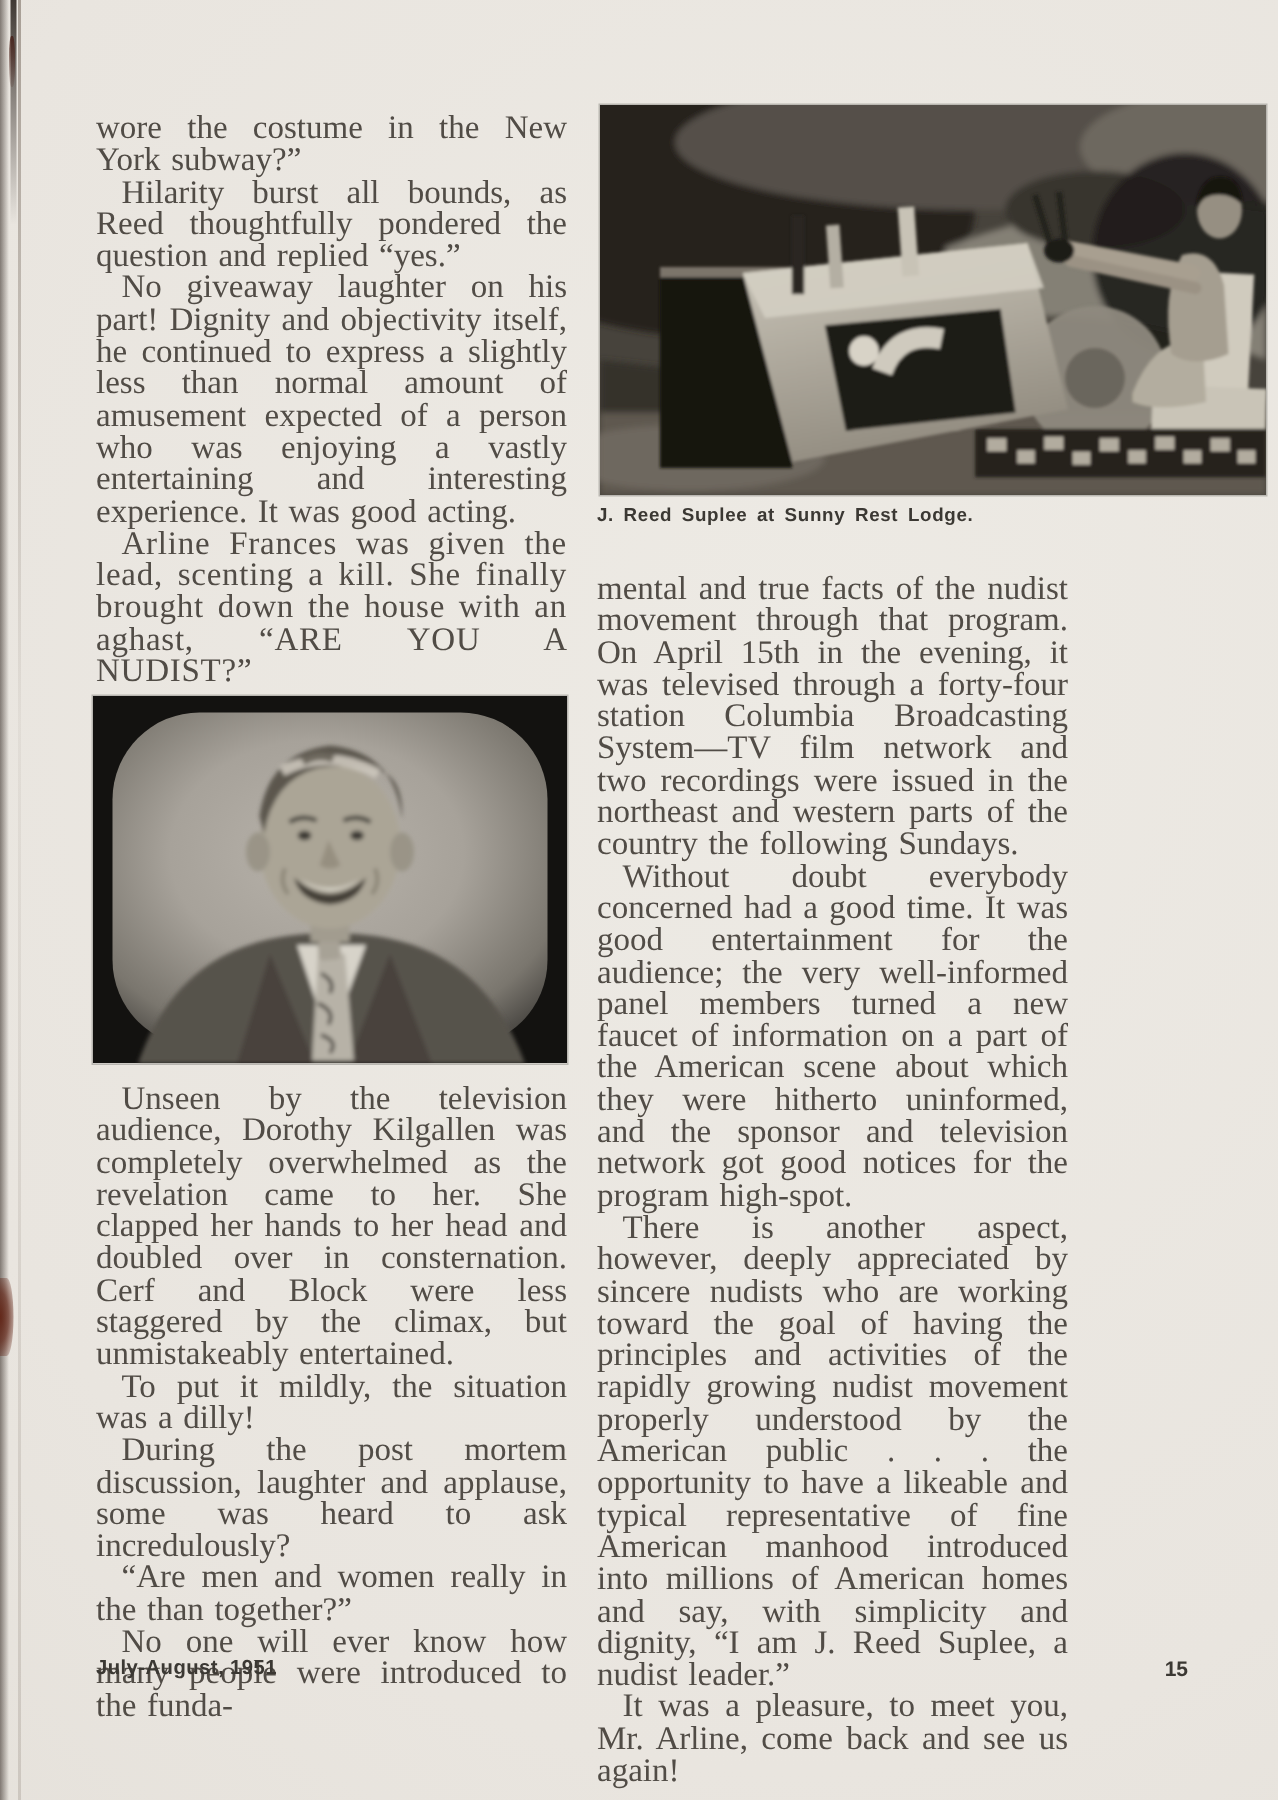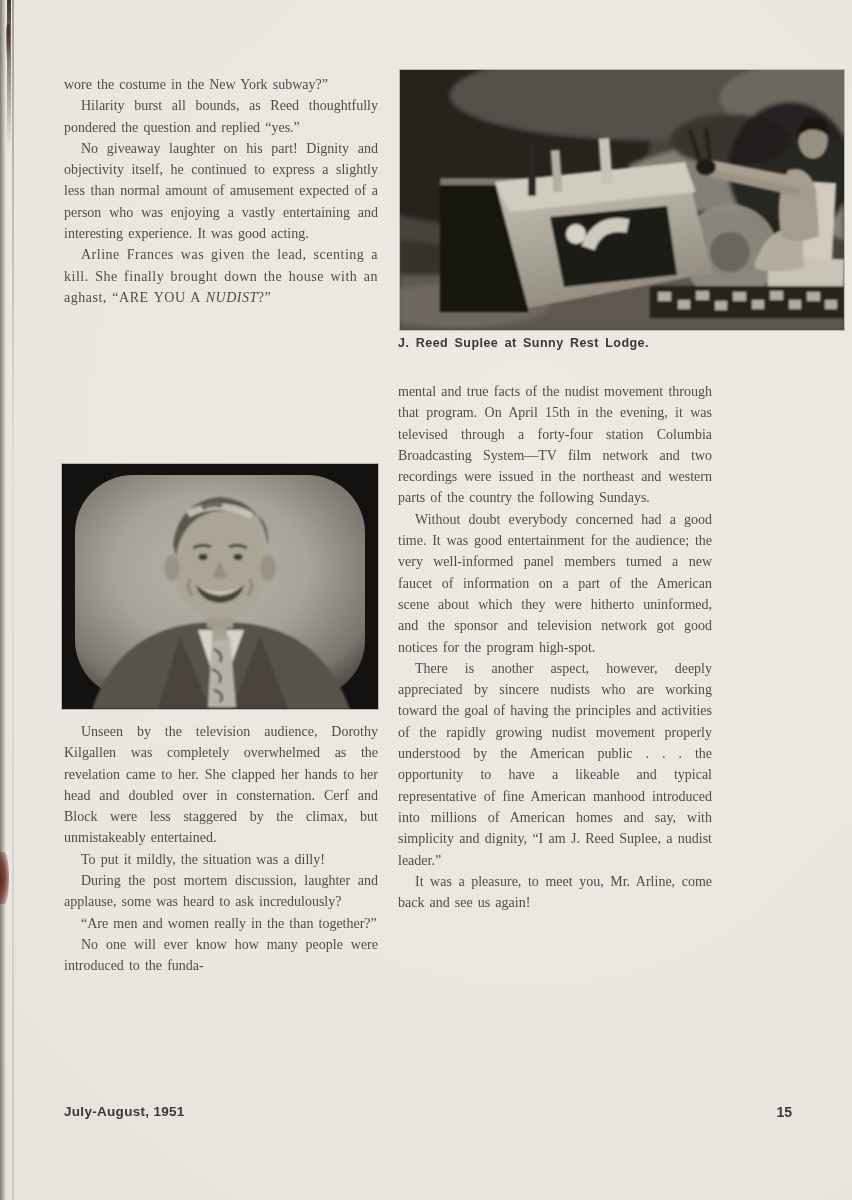--- a/index.html
+++ b/index.html
@@ -16,29 +16,29 @@
   .edge-dark-top{position:absolute;left:7px;top:0;width:4px;height:150px;
     background:linear-gradient(to bottom, rgba(35,27,22,.85), rgba(35,27,22,0));}
   .edge-crease{position:absolute;left:12px;top:0;width:2px;height:1200px;
     background:linear-gradient(to bottom, rgba(90,75,62,.45), rgba(90,75,62,.06) 40%, rgba(90,75,62,.18));}
   .edge-red-mark{position:absolute;left:0;top:852px;width:9px;height:52px;border-radius:0 60% 60% 0;
     background:radial-gradient(ellipse at left center, #63281a 0%, rgba(99,40,26,.75) 45%, rgba(99,40,26,0) 100%);}
   .edge-red-mark2{position:absolute;left:6px;top:24px;width:4px;height:34px;border-radius:40%;
     background:linear-gradient(to bottom, rgba(70,30,22,.8), rgba(70,30,22,.15));}
 
   
-  .col{position:absolute;width:314px;font-size:14px;line-height:21.3px;
+  .col{position:absolute;width:314px;font-size:22px;line-height:21.3px;
     text-align:justify;word-spacing:1.6px;}
   .col p{margin:0;text-indent:17px;}
   .col p.no-indent{text-indent:0;}
   .col-left-top{left:64px;top:74px;}
   .col-left-bottom{left:64px;top:721px;}
   .col-right{left:398px;top:381px;}
   .caps{letter-spacing:.5px;}
-  .ital{font-style:italic;}
+  .ital{}
 
   
   .photo-tractor{position:absolute;left:400px;top:70px;width:444px;height:260px;
     overflow:hidden;box-shadow:0 0 0 1px rgba(40,38,34,.25);}
   .photo-tv{position:absolute;left:62px;top:464px;width:316px;height:245px;
     overflow:hidden;box-shadow:0 0 0 1px rgba(40,38,34,.25);}
   .photo-tractor svg,.photo-tv svg{display:block;}
 
   .caption{position:absolute;left:398px;top:336px;width:318px;text-align:left;
     font-family:"Liberation Sans","DejaVu Sans",sans-serif;

